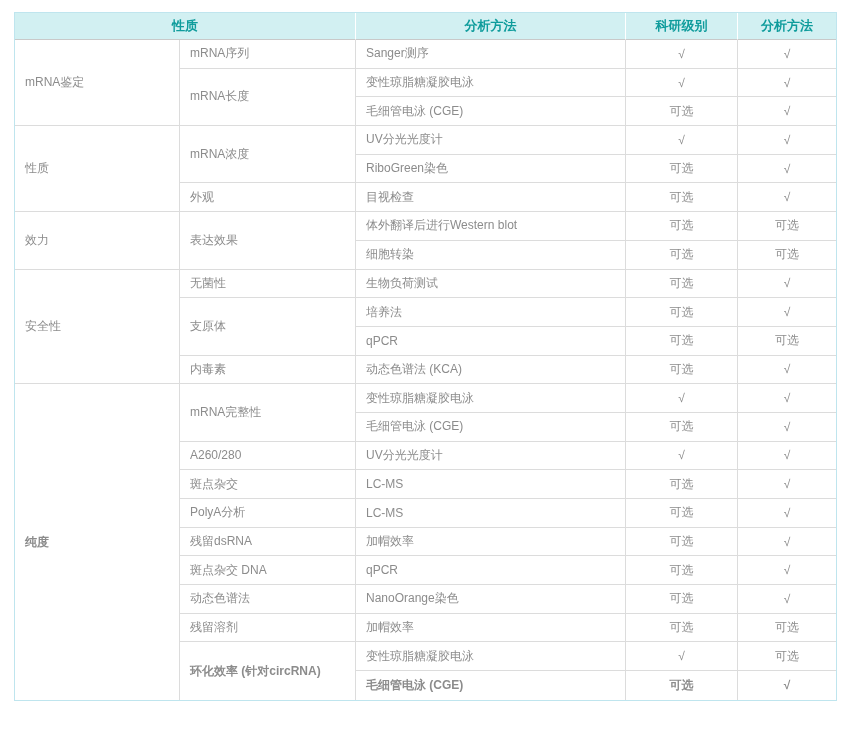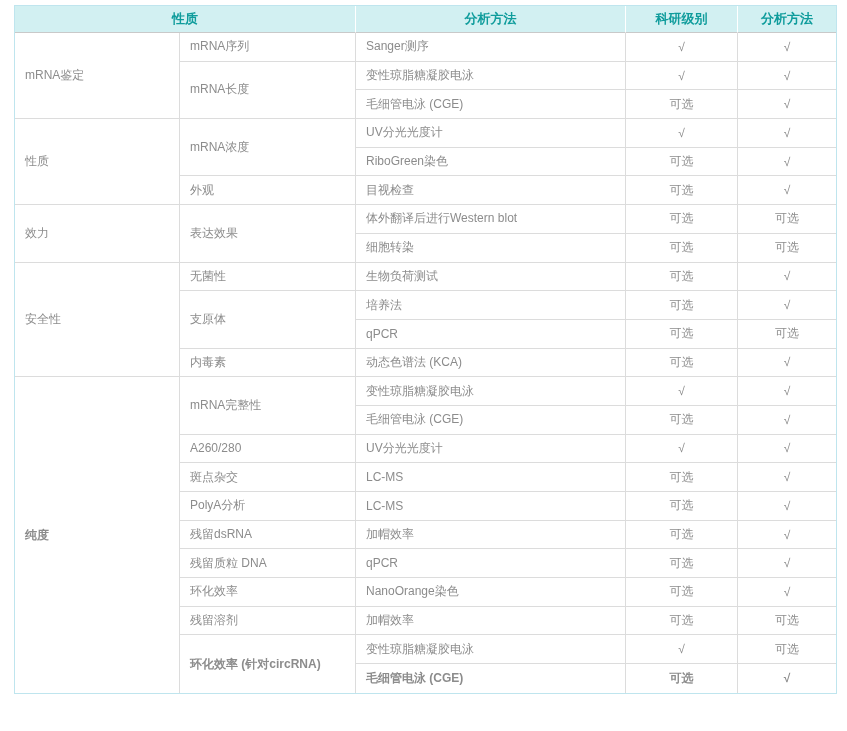--- a/index.html
+++ b/index.html
@@ -1,21 +1,21 @@
 <!DOCTYPE html>
 <html><head>
 <meta charset="utf-8">
 <style>
   * { box-sizing: border-box; }
   html, body { margin: 0; padding: 0; background: #ffffff; }
   body { font-family: "Liberation Sans", sans-serif; }
   .page {
     width: 847px;
     height: 731px;
-    padding: 5px 0 0 14px;
+    padding: 12px 0 0 14px;
   }
   table.qc-table {
     width: 821px;
     table-layout: fixed;
     border-collapse: separate;
     border-spacing: 0;
     border: 1px solid #bfe5ee;
   }
   th {
     background: #d2f0f2;
@@ -170,27 +170,27 @@
           <td class="cell-grade">可选</td>
           <td class="cell-grade last-col">√</td>
         </tr>
         <tr>
           <td class="cell-sub">残留dsRNA</td>
           <td class="cell-method">加帽效率</td>
           <td class="cell-grade">可选</td>
           <td class="cell-grade last-col">√</td>
         </tr>
         <tr>
-          <td class="cell-sub">残留质粒 DNA</td>
+          <td class="cell-sub">斑点杂交 DNA</td>
           <td class="cell-method">qPCR</td>
           <td class="cell-grade">可选</td>
           <td class="cell-grade last-col">√</td>
         </tr>
         <tr>
-          <td class="cell-sub">环化效率</td>
+          <td class="cell-sub">动态色谱法</td>
           <td class="cell-method">NanoOrange染色</td>
           <td class="cell-grade">可选</td>
           <td class="cell-grade last-col">√</td>
         </tr>
         <tr>
           <td class="cell-sub">残留溶剂</td>
           <td class="cell-method">加帽效率</td>
           <td class="cell-grade">可选</td>
           <td class="cell-grade last-col">可选</td>
         </tr>

